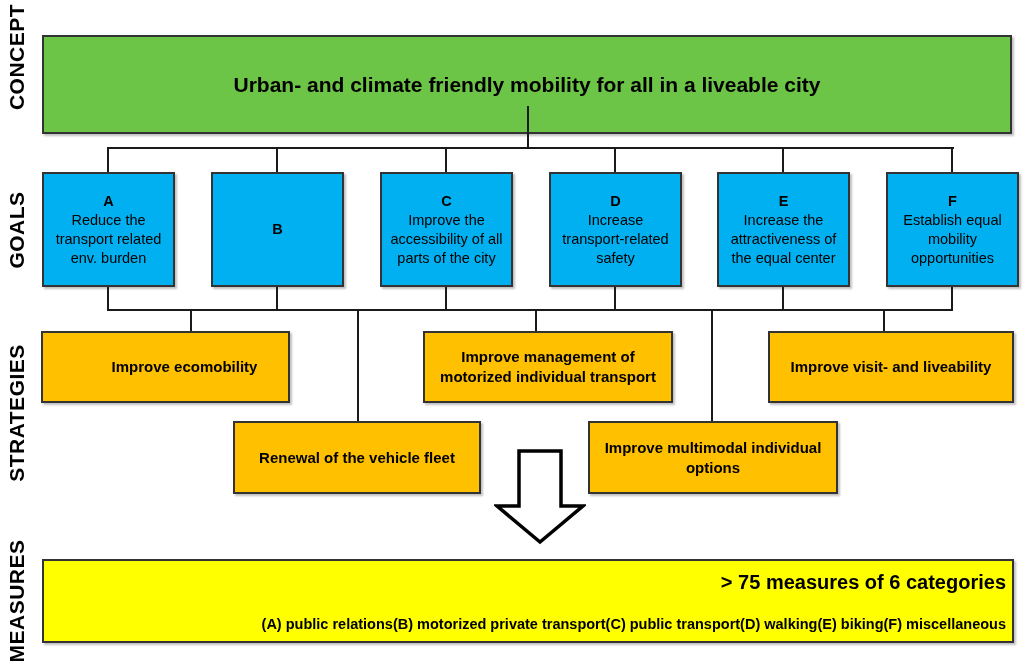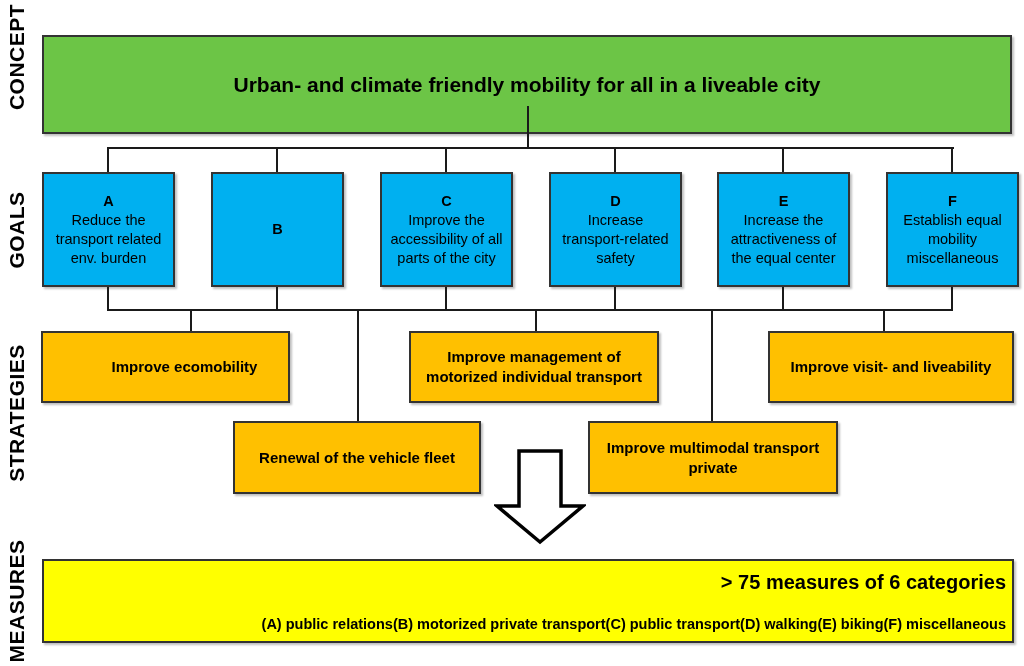--- a/index.html
+++ b/index.html
@@ -73,51 +73,51 @@
   <div class="box goal-box" style="left:549px; top:172px; width:133px; height:115px;">
     <span class="goal-letter">D</span>
     <span>Increase transport-related safety</span>
   </div>
   <div class="box goal-box" style="left:717px; top:172px; width:133px; height:115px;">
     <span class="goal-letter">E</span>
     <span>Increase the attractiveness of the equal center</span>
   </div>
   <div class="box goal-box" style="left:886px; top:172px; width:133px; height:115px;">
     <span class="goal-letter">F</span>
-    <span>Establish equal mobility miscellaneous</span>
+    <span>Establish equal mobility opportunities</span>
   </div>
 
   <div class="vline" style="left:107px; top:287px; height:23px;"></div>
   <div class="vline" style="left:276px; top:287px; height:23px;"></div>
   <div class="vline" style="left:445px; top:287px; height:23px;"></div>
   <div class="vline" style="left:614px; top:287px; height:23px;"></div>
   <div class="vline" style="left:782px; top:287px; height:23px;"></div>
   <div class="vline" style="left:951px; top:287px; height:23px;"></div>
   <div class="hline" style="left:107px; top:309px; width:846px;"></div>
   <div class="vline" style="left:190px; top:309px; height:22px;"></div>
   <div class="vline" style="left:357px; top:309px; height:112px;"></div>
   <div class="vline" style="left:535px; top:309px; height:22px;"></div>
   <div class="vline" style="left:711px; top:309px; height:112px;"></div>
   <div class="vline" style="left:883px; top:309px; height:22px;"></div>
 
   <div class="box strategy-box" style="left:41px; top:331px; width:249px; height:72px;padding-left:46px;">
     <span>Improve ecomobility</span>
   </div>
-  <div class="box strategy-box" style="left:409px; top:331px; width:250px; height:72px;">
+  <div class="box strategy-box" style="left:423px; top:331px; width:250px; height:72px;">
     <span>Improve management of motorized individual transport</span>
   </div>
   <div class="box strategy-box" style="left:768px; top:331px; width:246px; height:72px;">
     <span>Improve visit- and liveability</span>
   </div>
 
   <div class="box strategy-box" style="left:233px; top:421px; width:248px; height:73px;">
     <span>Renewal of the vehicle fleet</span>
   </div>
   <div class="box strategy-box" style="left:588px; top:421px; width:250px; height:73px;">
-    <span>Improve multimodal transport private</span>
+    <span>Improve multimodal individual options</span>
   </div>
 
   <svg class="arrow-svg" width="92" height="98" viewBox="0 0 92 98">
     <polygon points="25,3 67,3 67,58 89,58 46,94 3,58 25,58" fill="#ffffff" stroke="#000000" stroke-width="3.5" stroke-linejoin="miter"></polygon>
   </svg>
 
   <div class="box measures-box" style="left:42px; top:559px; width:972px; height:84px;align-items:flex-end;">
     <div class="measures-title">&gt; 75 measures of 6 categories</div>
     <div class="measures-cats">
       <span>(A) public relations</span>

